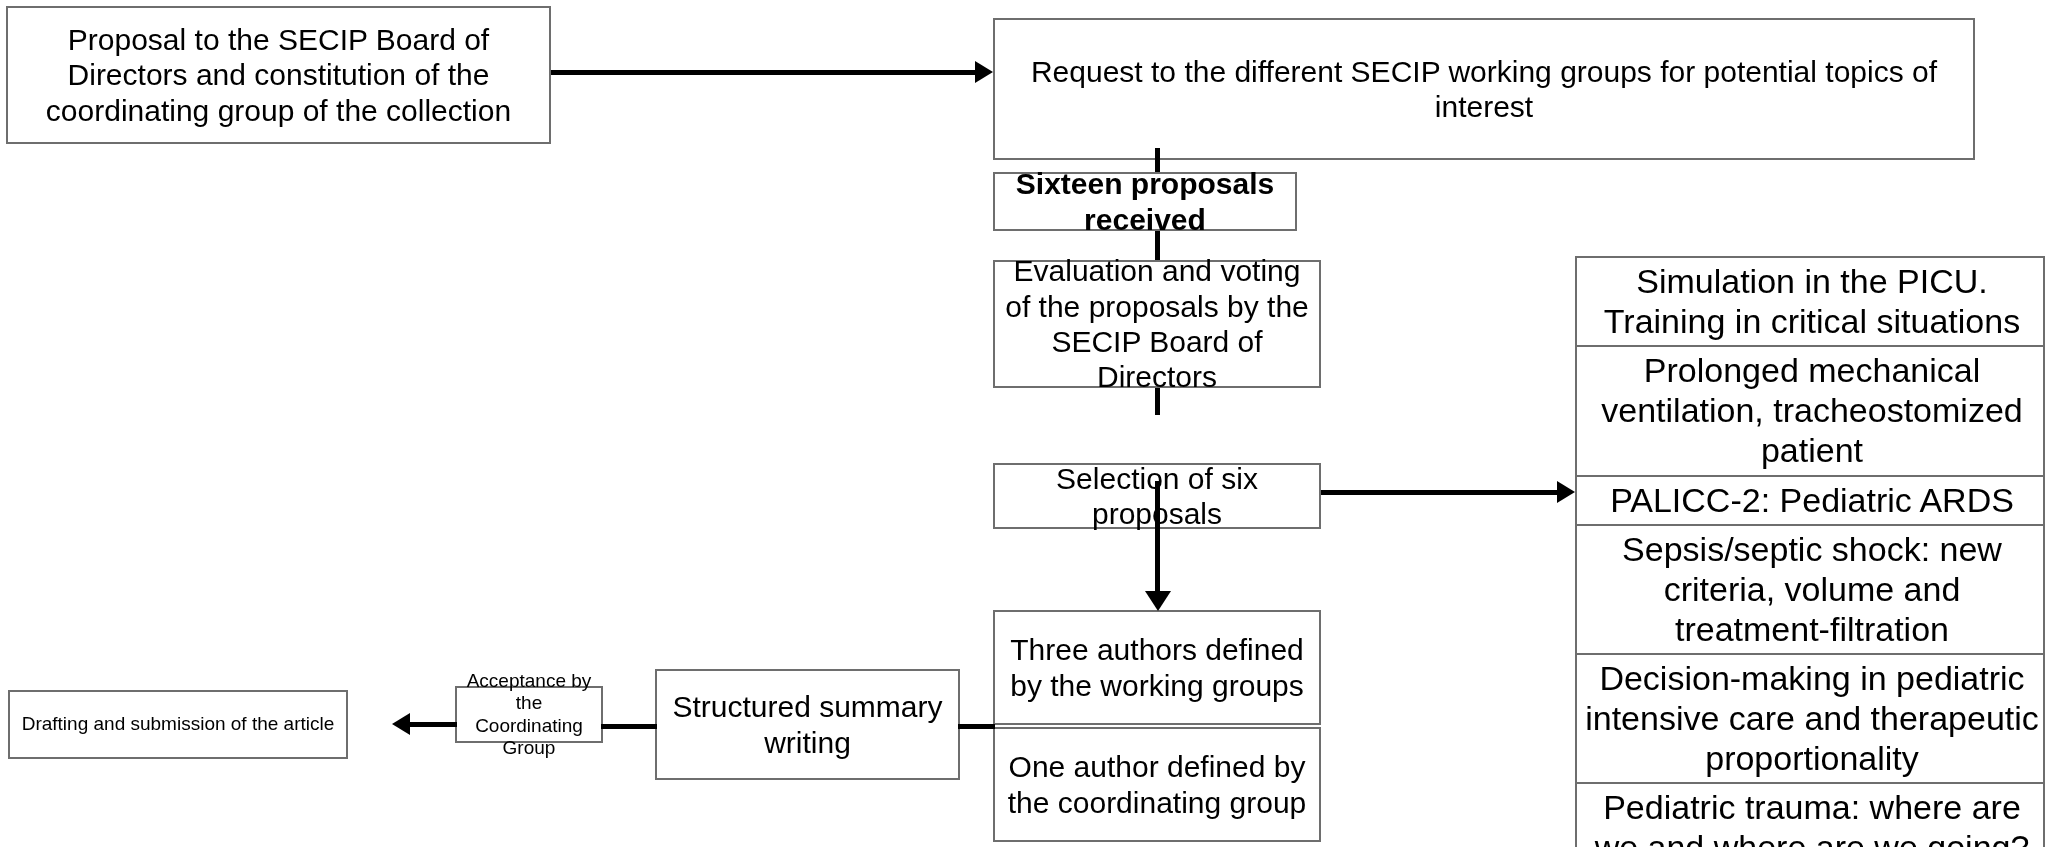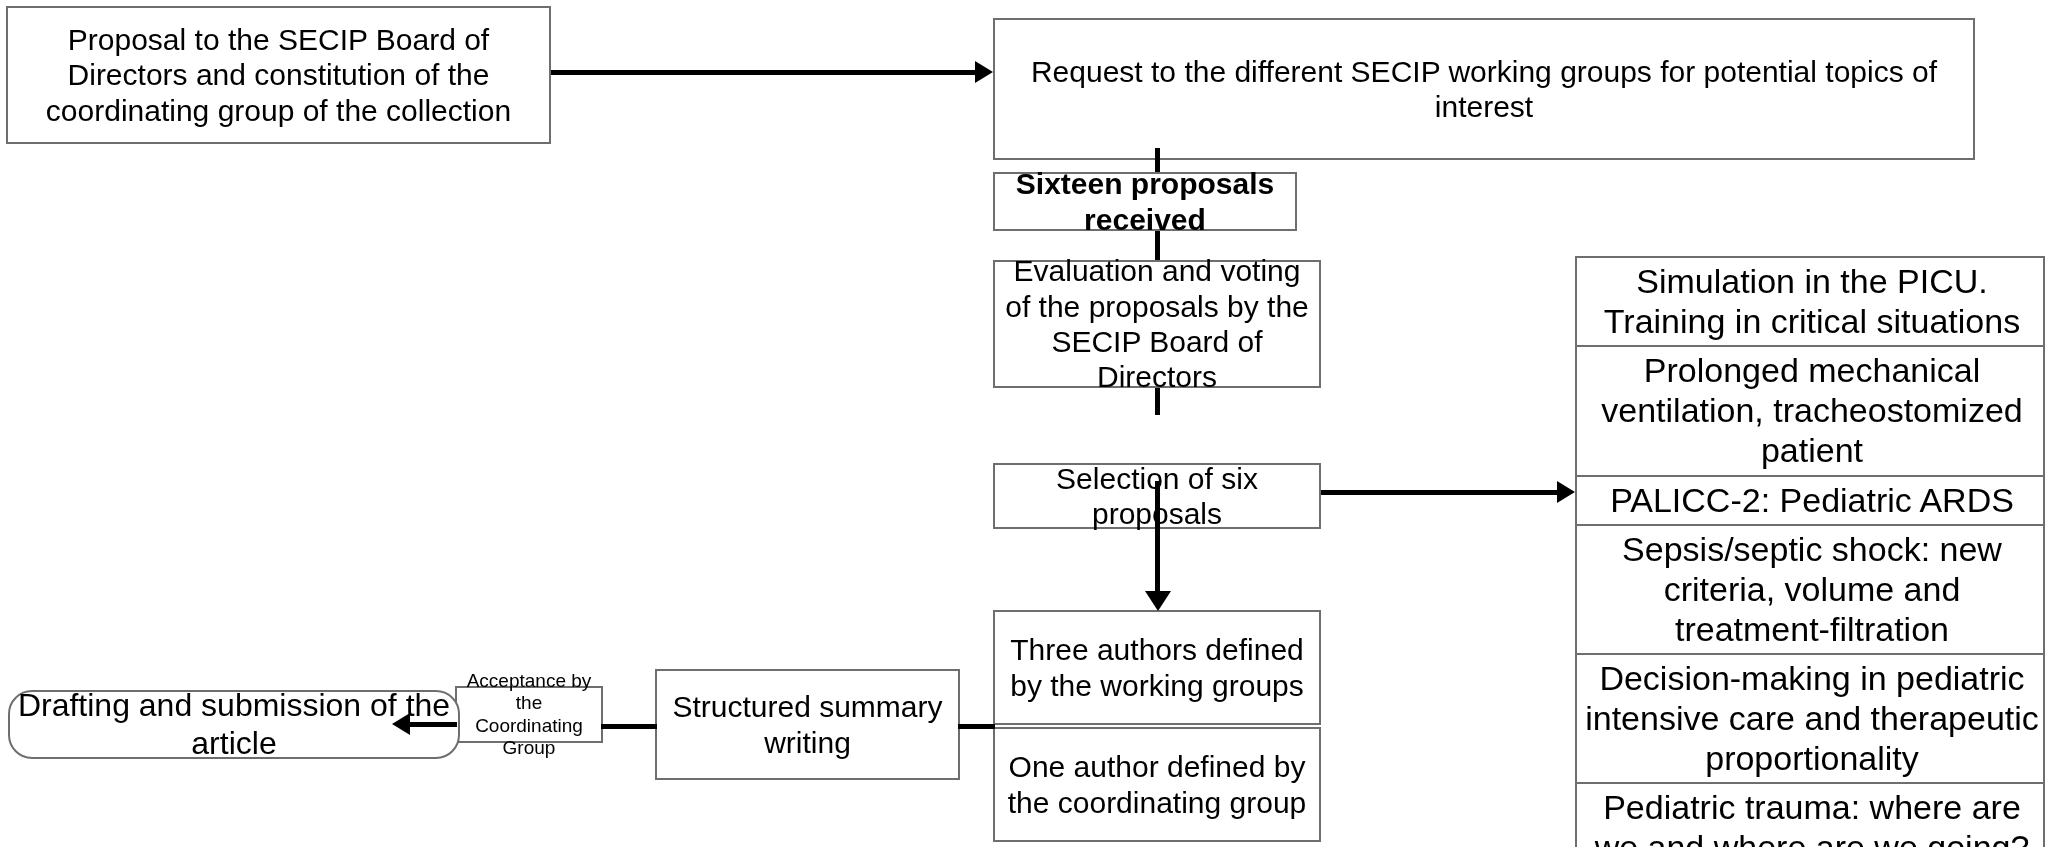--- a/index.html
+++ b/index.html
@@ -36,21 +36,21 @@
   
   #n-proposal      { left: 6px;    top: 6px;   width: 545px;  height: 138px; font-size: 30px; }
   #n-request       { left: 993px;  top: 6px;   width: 982px;  height: 142px; font-size: 30px; margin-top: 12px; }
   #n-sixteen       { left: 993px;  top: 172px; width: 304px;  height: 59px;  font-size: 30px; font-weight: bold; }
   #n-evaluation    { left: 993px;  top: 260px; width: 328px;  height: 128px; font-size: 30px; }
   #n-selection     { left: 993px;  top: 415px; width: 328px;  height: 66px;  font-size: 30px; margin-top: 48px; }
   #n-three-authors { left: 993px;  top: 610px; width: 328px;  height: 115px; font-size: 30px; }
   #n-one-author    { left: 993px;  top: 727px; width: 328px;  height: 115px; font-size: 30px; }
   #n-structured    { left: 655px;  top: 669px; width: 305px;  height: 111px; font-size: 30px; align-items: center; }
   #n-acceptance    { left: 455px;  top: 686px; width: 148px;  height: 57px;  font-size: 19px; }
-  #n-drafting      { left: 8px;    top: 690px; width: 452px;  height: 69px;  font-size: 32px; border-radius: 24px; }
+  #n-drafting      { left: 8px;    top: 690px; width: 340px;  height: 69px;  font-size: 19px; }
 
   
   #topic-list {
     position: absolute;
     left: 1575px;
     top: 256px;
     width: 470px;
     border: 2px solid #6e6e6e;
     box-sizing: border-box;
     background: #ffffff;

